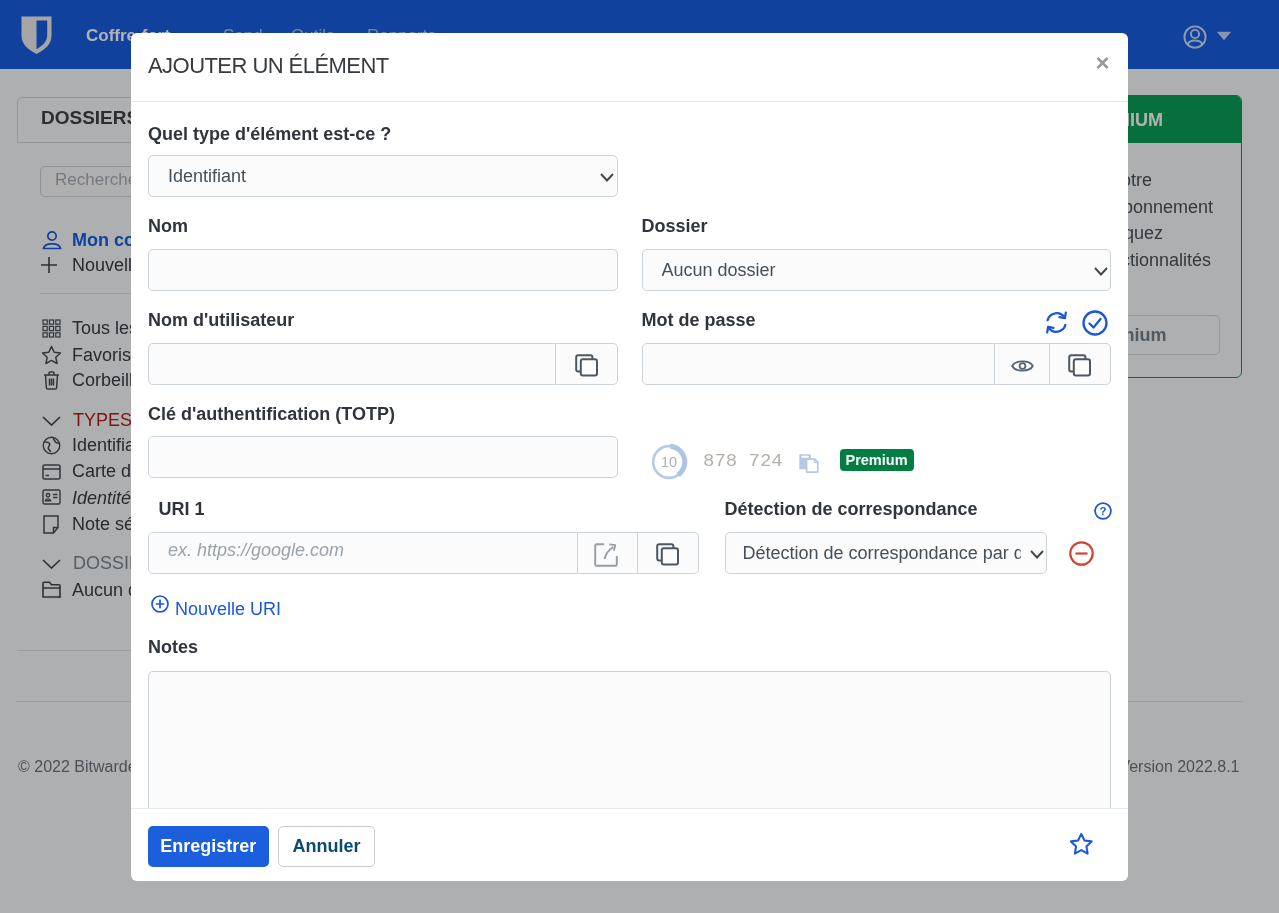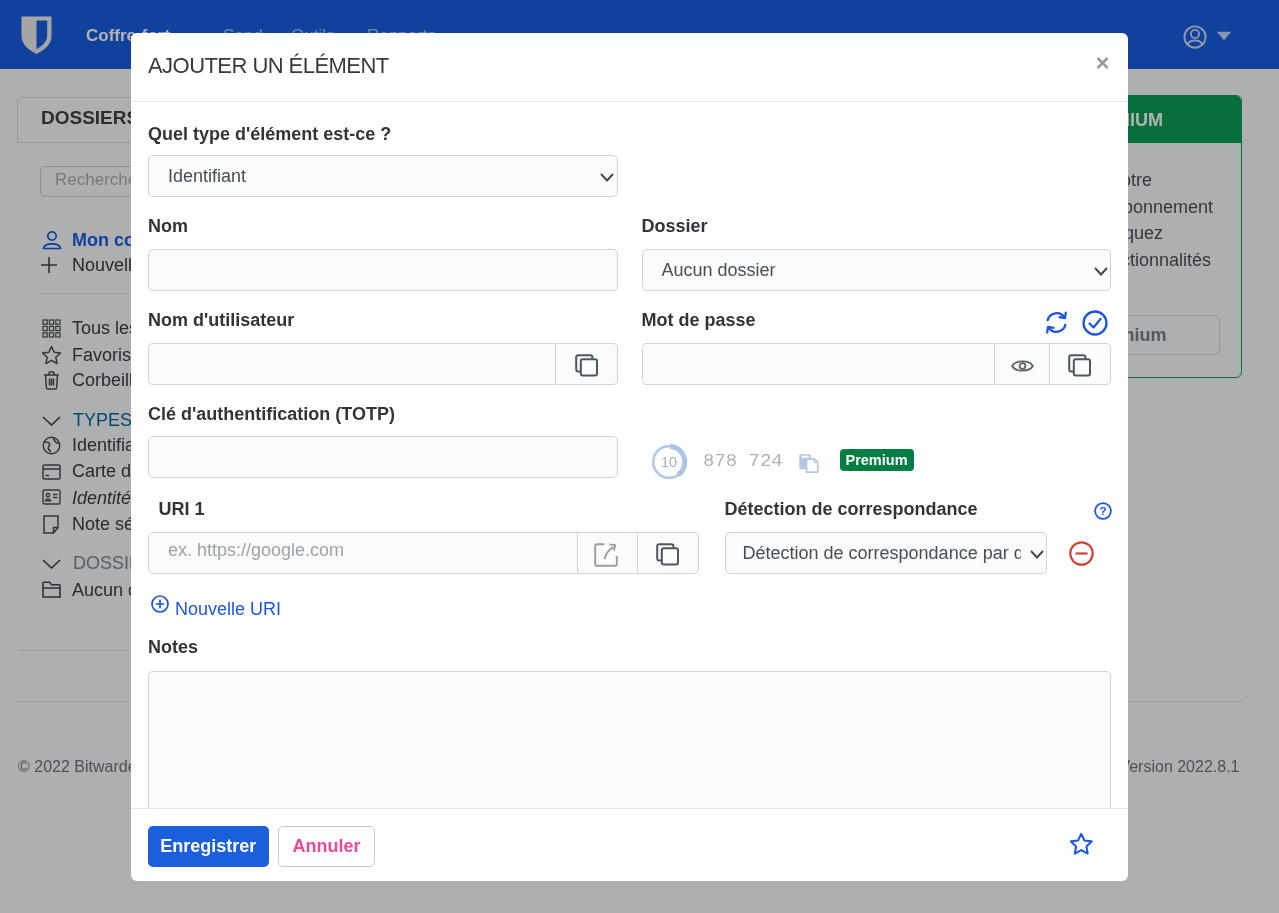--- a/index.html
+++ b/index.html
@@ -75,21 +75,21 @@
   </svg>
   <span class="abs srow" style="left:72px;top:342px;">Favoris</span>
   <svg class="abs" style="left:43px;top:371px" width="17" height="19" viewBox="0 0 17 19" fill="none" stroke="#474e54" stroke-width="1.5">
     <path d="M1,4 H16 M6,4 V2 a1,1 0 0 1 1,-1 h3 a1,1 0 0 1 1,1 V4 M2.5,4 L3.4,17 a1.2,1.2 0 0 0 1.2,1 h7.8 a1.2,1.2 0 0 0 1.2,-1 L14.5,4 M6.5,7.5 V14.5 M8.5,7.5 V14.5 M10.5,7.5 V14.5"></path>
   </svg>
   <span class="abs srow" style="left:72px;top:367px;">Corbeille</span>
 
   <svg class="abs" style="left:42px;top:416px" width="19" height="10" viewBox="0 0 19 10" fill="none" stroke="#42484e" stroke-width="1.7">
     <path d="M1,1 L9.5,9 L18,1"></path>
   </svg>
-  <span class="abs" style="left:73px;top:407px;font-size:18px;color:#0369a1;line-height:26px;">TYPES</span>
+  <span class="abs" style="left:73px;top:407px;font-size:18px;color:#b91c1c;line-height:26px;">TYPES</span>
   <svg class="abs" style="left:42px;top:436px" width="19" height="19" viewBox="0 0 19 19" fill="none" stroke="#474e54" stroke-width="1.4">
     <circle cx="9.5" cy="9.5" r="8.3"></circle>
     <path d="M2.2,5.5 C4,7 6.5,5.5 7.5,7.5 C8.5,9.5 5.8,10.5 6.3,12.5 C6.7,14 8.5,14 8.5,16 M11.5,1.6 C10.8,3.5 12.8,4.2 13.3,5.8 C13.8,7.4 16.2,6.6 17.6,7.9" stroke-width="1.6"></path>
   </svg>
   <span class="abs srow" style="left:72px;top:432px;">Identifiant</span>
   <svg class="abs" style="left:42px;top:464px" width="19" height="16" viewBox="0 0 19 16" fill="none" stroke="#474e54" stroke-width="1.5">
     <rect x="1" y="1" width="17" height="14" rx="1.5"></rect>
     <path d="M1,5 H18 M3.5,11.5 H7"></path>
   </svg>
   <span class="abs srow" style="left:72px;top:458px;">Carte de paiement</span>
@@ -200,21 +200,21 @@
     <svg class="abs" style="left:665.5px;top:352px;" width="23" height="21" viewBox="0 0 23 21">
       <rect x="3.3" y="1.3" width="11.6" height="15" rx="0.8" fill="#b5c9e6"></rect>
       <rect x="5.5" y="2.7" width="7.2" height="2.1" rx="0.7" fill="#fff"></rect>
       <path d="M10.6,6.1 H18.7 L21.8,9.2 V19.2 H10.6 Z" fill="#fff" stroke="#b5c9e6" stroke-width="1.7" stroke-linejoin="round"></path>
       <path d="M18.5,6.3 V9.4 H21.6" fill="none" stroke="#b5c9e6" stroke-width="1.4"></path>
     </svg>
     <div class="abs" style="left:709px;top:347.5px;width:74px;height:22px;background:#027e45;border-radius:4px;text-align:center;line-height:22px;font-size:14.5px;font-weight:700;color:#fff;">Premium</div>
 
     <span class="mlb" style="left:28px;top:395px;">URI 1</span>
     <div class="abs inp" style="left:17.5px;top:431px;width:429.5px;height:42px;border-radius:5px 0 0 5px;">
-      <span class="abs" style="left:19px;top:7px;font-size:18px;color:#9aa2ab;">ex. https://google.com</span>
+      <span class="abs" style="left:19px;top:7px;font-size:18px;color:#9aa2ab;font-style:italic;">ex. https://google.com</span>
     </div>
     <div class="abs igbtn" style="left:447px;top:431px;width:60.5px;height:42px;">
       <svg class="abs" style="left:16.5px;top:9.5px;" width="24" height="24" viewBox="0 0 24 24" fill="none" stroke="#959da5" stroke-width="1.9">
         <path d="M10.2,1.2 H2.6 C1.8,1.2 1.2,1.8 1.2,2.6 V21.4 C1.2,22.2 1.8,22.8 2.6,22.8 H21.4 C22.2,22.8 22.8,22.2 22.8,21.4 V13"></path>
         <path d="M10.6,16 C11.8,10.5 14.8,6.8 19.3,4"></path>
         <path d="M15.4,1.4 L21.2,2.1 L19.9,7.6" stroke-linejoin="round"></path>
       </svg>
     </div>
     <div class="abs igbtn" style="left:507.5px;top:431px;width:61px;height:42px;border-radius:0 5px 5px 0;">
       <svg class="abs slate" style="left:18px;top:10px;" width="24" height="24" viewBox="0 0 24 24">
@@ -244,18 +244,18 @@
       </svg>
       <span class="abs" style="left:27px;top:5px;font-size:18px;color:#1a57dc;line-height:26px;white-space:nowrap;">Nouvelle URI</span>
     </span>
 
     <span class="mlb" style="left:17.5px;top:533px;">Notes</span>
     <div class="abs inp" style="left:17.5px;top:570px;width:963px;height:180px;"></div>
   </div>
 
   <div class="abs" style="left:0;top:775px;width:997px;height:73px;border-top:1px solid #e6e9ec;">
     <div class="abs" style="left:17px;top:16.5px;width:121.5px;height:41px;background:#1b5fdd;border-radius:5px;text-align:center;line-height:41px;font-size:18px;font-weight:700;color:#fff;">Enregistrer</div>
-    <div class="abs" style="left:147.5px;top:16.5px;width:97px;height:41px;background:#fff;border:1px solid #c6ccd2;border-radius:5px;text-align:center;line-height:39px;font-size:18px;font-weight:700;color:#ec4899;">Annuler</div>
+    <div class="abs" style="left:147.5px;top:16.5px;width:97px;height:41px;background:#fff;border:1px solid #c6ccd2;border-radius:5px;text-align:center;line-height:39px;font-size:18px;font-weight:700;color:#0c4a6e;">Annuler</div>
     <svg class="abs" style="left:938px;top:23px;" width="24.5" height="23.5" viewBox="0 0 26 25" fill="none" stroke="#1b59e0" stroke-width="2.2" stroke-linejoin="round">
       <path d="M13,2 L16.4,9 L24,10 L18.5,15.3 L19.8,23 L13,19.3 L6.2,23 L7.5,15.3 L2,10 L9.6,9 Z"></path>
     </svg>
   </div>
 </div>
 
 </body></html>

